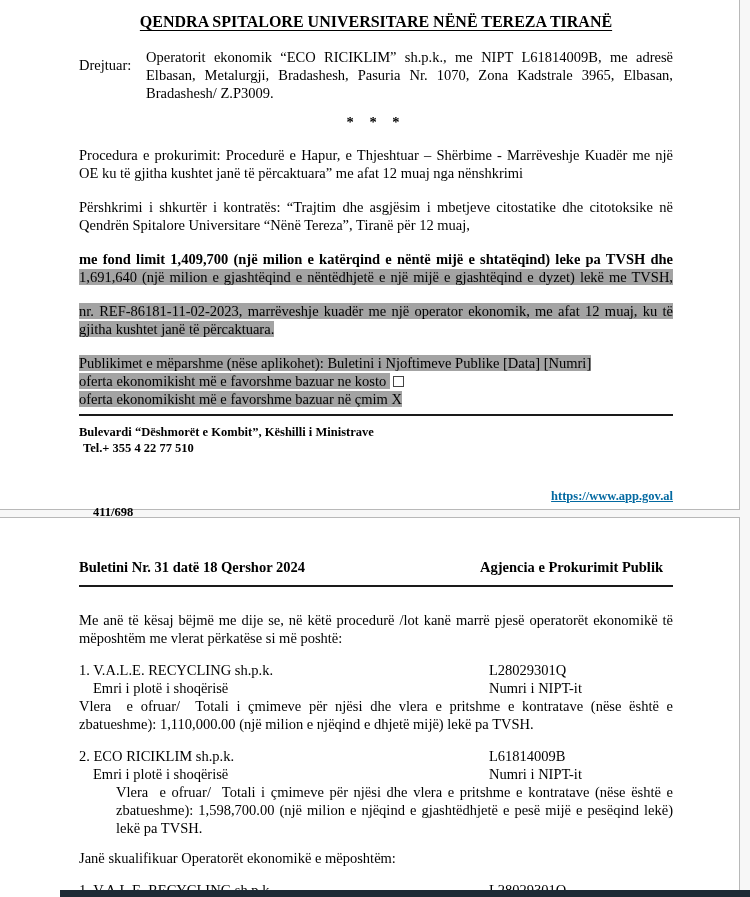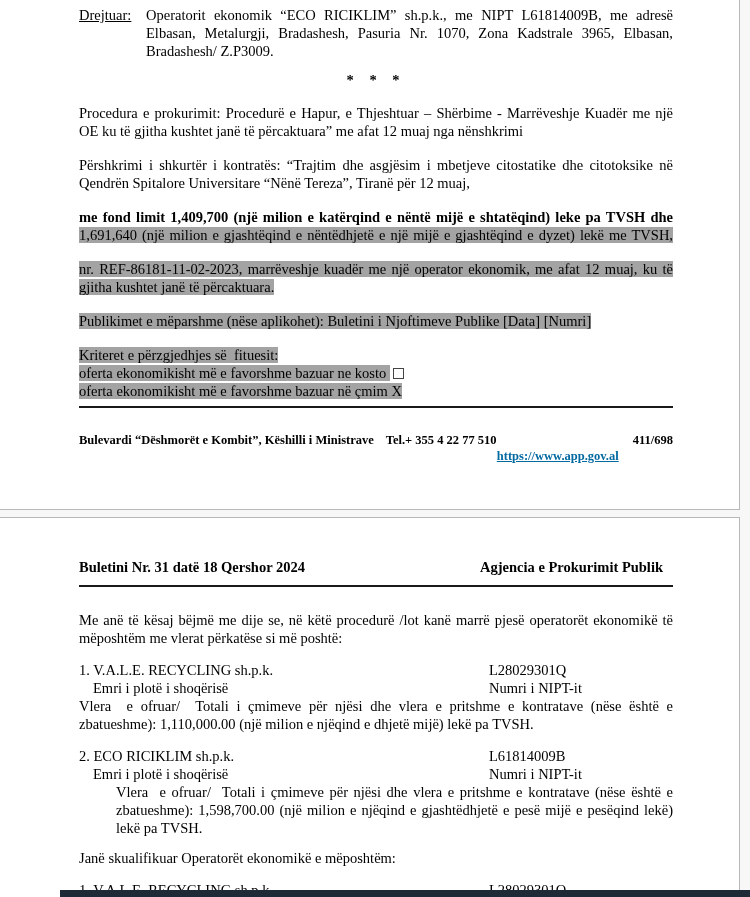--- a/index.html
+++ b/index.html
@@ -23,59 +23,60 @@
 
   .doc-title {
     margin-top:24px;
     text-align:center;
     font-weight:bold;
     font-size:16px;
     text-decoration:underline;
     text-underline-offset:3px;
   }
   .drejtuar { position:relative; padding-left:67px; margin-top:17px; }
-  .drejtuar .label { position:absolute; left:0; top:0;text-decoration:underline; }
+  .drejtuar .label { position:absolute; left:0; top:8px; }
   .stars { text-align:center; font-weight:bold; margin-top:11px; letter-spacing:6px; }
 
   .lines { margin-top:15px; }
   .line { position:relative; min-height:18px; }
   .line.just { text-align:justify; text-align-last:justify; }
   .txt { white-space:pre-wrap; }
   .txt.hl { background:#a3a3a3; }
   .rightcol { position:absolute; left:410px; top:0; background:#fff; }
   .cbx {
     display:inline-block; width:11px; height:11px;
     border:1px solid #444; background:#fff;
     vertical-align:-1px; margin-left:3px;
   }
 
   .rule { border:none; border-top:2px solid #1a1a1a; margin-top:6px; }
   .footer {
-    display:flex; align-items:center;
-    font-size:12.5px; font-weight:bold; margin-top:8px; line-height:16px;
+    display:flex; align-items:flex-start;
+    font-size:12.5px; font-weight:bold; margin-top:8px; line-height:16px;flex-direction:column;
   }
-  .footer .tel { margin-left:12px; }
+  .footer .tel { margin-left:4px; }
   .footer .link { margin-left:auto; color:#0369a1; text-decoration:underline; font-weight:bold;margin-top:32px; }
   .footer .pagenum { margin-left:14px; }
 
   .p2head { display:flex; justify-content:space-between; font-weight:bold; margin-top:40px; }
   .p2head .hr-right { margin-right:10px; }
   .p2rule { border:none; border-top:2px solid #1a1a1a; margin-top:9px; }
   .p2lines { margin-top:24px; }
 
   .bottom-bar {
     position:absolute; left:60px; right:0; bottom:0; height:7px;
     background:#1e2a35; z-index:5;
   }
 </style>
 </head>
 <body>
 
 <div class="page" id="page1">
   <div class="content">
+    <div class="doc-title">QENDRA SPITALORE UNIVERSITARE NËNË TEREZA TIRANË</div>
 
     <div class="drejtuar">
       <span class="label">Drejtuar:</span>
       <div>
 
       <div class="line just"><span class="txt">Operatorit ekonomik “ECO RICIKLIM” sh.p.k., me NIPT L61814009B, me adresë</span></div>
           <div class="line just"><span class="txt">Elbasan, Metalurgji, Bradashesh, Pasuria Nr. 1070, Zona Kadstrale 3965, Elbasan,</span></div>
           <div class="line"><span class="txt">Bradashesh/ Z.P3009.</span></div>
         </div>
     </div>
@@ -86,21 +87,20 @@
 
     <div class="line just"><span class="txt">Procedura e prokurimit: Procedurë e Hapur, e Thjeshtuar – Shërbime - Marrëveshje Kuadër me një</span></div>
         <div class="line"><span class="txt">OE ku të gjitha kushtet janë të përcaktuara” me afat 12 muaj nga nënshkrimi</span></div>
         <div class="line just" style="margin-top: 16px;"><span class="txt">Përshkrimi i shkurtër i kontratës: “Trajtim dhe asgjësim i mbetjeve citostatike dhe citotoksike në</span></div>
         <div class="line"><span class="txt">Qendrën Spitalore Universitare “Nënë Tereza”, Tiranë për 12 muaj,</span></div>
         <div class="line just" style="margin-top: 16px; font-weight: bold;"><span class="txt">me fond limit 1,409,700 (një milion e katërqind e nëntë mijë e shtatëqind) leke pa TVSH dhe</span></div>
         <div class="line just"><span class="txt hl">1,691,640 (një milion e gjashtëqind e nëntëdhjetë e një mijë e gjashtëqind e dyzet) lekë me TVSH,</span></div>
         <div class="line just" style="margin-top: 16px;"><span class="txt hl">nr. REF-86181-11-02-2023, marrëveshje kuadër me një operator ekonomik, me afat 12 muaj, ku të</span></div>
         <div class="line"><span class="txt hl">gjitha kushtet janë të përcaktuara.</span></div>
         <div class="line" style="margin-top: 16px;"><span class="txt hl">Publikimet e mëparshme (nëse aplikohet): Buletini i Njoftimeve Publike [Data] [Numri]</span></div>
-        <div class="line" style="margin-top: 16px;"><span class="txt hl">Kriteret e përzgjedhjes së  fituesit:</span></div>
         <div class="line"><span class="txt hl">oferta ekonomikisht më e favorshme bazuar ne kosto </span><span class="cbx"></span></div>
         <div class="line"><span class="txt hl">oferta ekonomikisht më e favorshme bazuar në çmim X</span></div>
       </div>
 
     <hr class="rule">
     <div class="footer">
       <span class="addr">Bulevardi “Dëshmorët e Kombit”, Këshilli i Ministrave</span>
       <span class="tel">Tel.+ 355 4 22 77 510</span>
       <a class="link" href="#">https://www.app.gov.al</a>
       <span class="pagenum">411/698</span>

